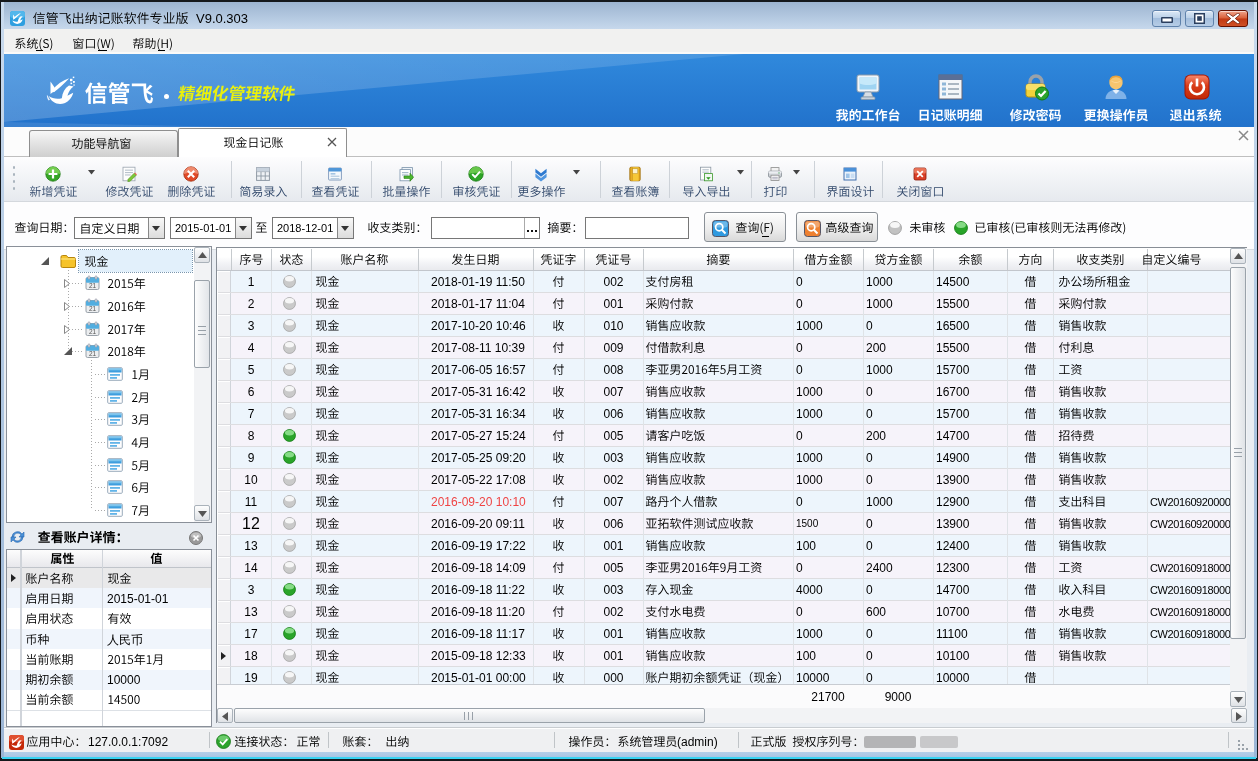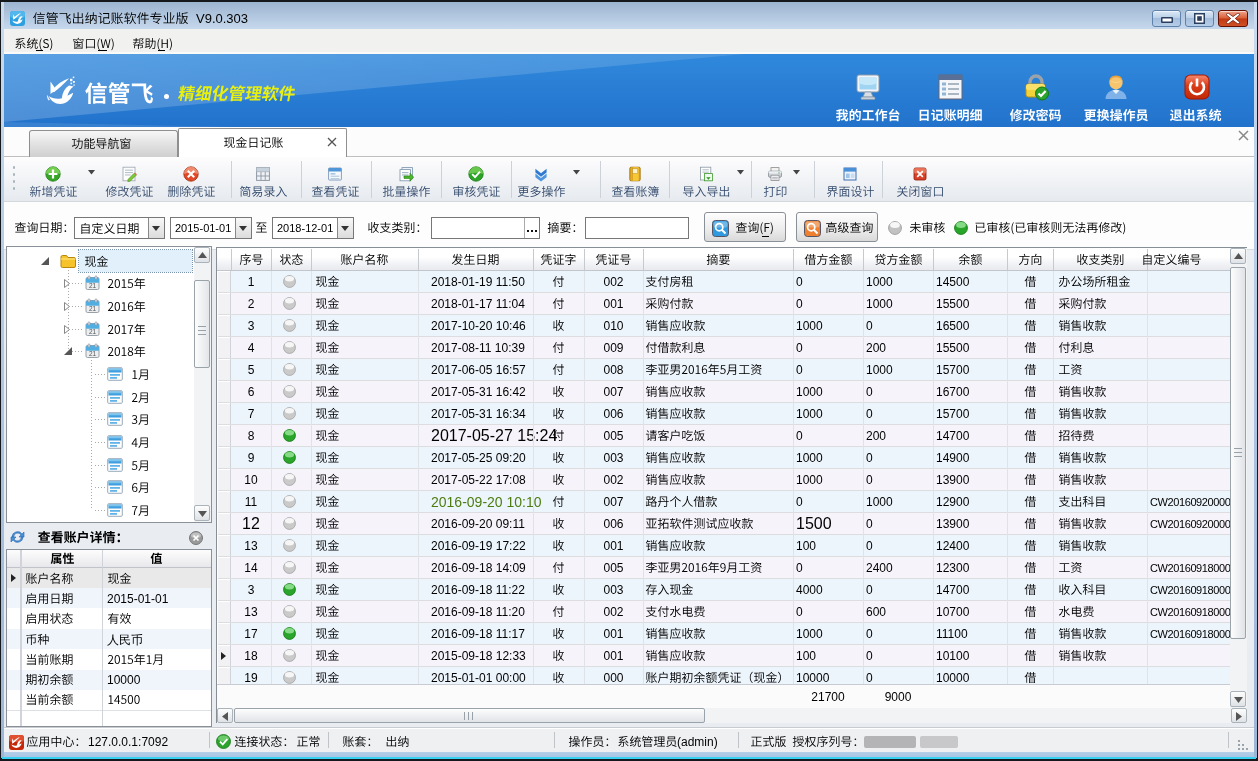--- a/index.html
+++ b/index.html
@@ -1580,21 +1580,21 @@
 <svg style="position:absolute;left:283px;top:429px" width="13" height="13" viewBox="0 0 20 20">
     <circle cx="10" cy="10" r="9.2" fill="#2aa42a" stroke="#117a11" stroke-width="1.2"></circle>
     <ellipse cx="10" cy="5.8" rx="7" ry="4.2" fill="#90e290" opacity=".9"></ellipse>
   </svg>
 <svg style="position:absolute;left:312.6px;top:427.1px" width="28.8" height="16.8" viewBox="-200 -1080 2400 1400">
     <g fill="#000" transform="scale(1,-1)">
       <use href="#g57" x="0"></use>
       <use href="#g58" x="1000"></use>
     </g>
   </svg>
-<div class="t" style="left:431.0px;top:429.3px;font-size:16px;line-height:14.2px;color:#000">2017-05-27 15:24</div>
+<div class="t" style="left:431.0px;top:429.3px;font-size:12px;line-height:14.2px;color:#000">2017-05-27 15:24</div>
 <svg style="position:absolute;left:550.1px;top:427.1px" width="16.8" height="16.8" viewBox="-200 -1080 1400 1400">
     <g fill="#000" transform="scale(1,-1)">
       <use href="#g159" x="0"></use>
     </g>
   </svg>
 <div class="t" style="left:613.5px;top:429.3px;font-size:12px;line-height:14.2px;color:#000;transform:translateX(-50%)">005</div>
 <svg style="position:absolute;left:642.6px;top:427.1px" width="64.8" height="16.8" viewBox="-200 -1080 5400 1400">
     <g fill="#000" transform="scale(1,-1)">
       <use href="#g179" x="0"></use>
       <use href="#g180" x="1000"></use>
@@ -1717,21 +1717,21 @@
 <svg style="position:absolute;left:283px;top:495px" width="13" height="13" viewBox="0 0 20 20">
     <circle cx="10" cy="10" r="9.2" fill="#cacaca" stroke="#a2a2a2" stroke-width="1.2"></circle>
     <ellipse cx="10" cy="5.8" rx="7" ry="4.2" fill="#fbfbfb" opacity=".9"></ellipse>
   </svg>
 <svg style="position:absolute;left:312.6px;top:493.1px" width="28.8" height="16.8" viewBox="-200 -1080 2400 1400">
     <g fill="#000" transform="scale(1,-1)">
       <use href="#g57" x="0"></use>
       <use href="#g58" x="1000"></use>
     </g>
   </svg>
-<div class="t" style="left:431.0px;top:495.3px;font-size:14px;line-height:14.2px;color:#4d7c0f">2016-09-20 10:10</div>
+<div class="t" style="left:431.0px;top:495.3px;font-size:12px;line-height:14.2px;color:#ef4444">2016-09-20 10:10</div>
 <svg style="position:absolute;left:550.1px;top:493.1px" width="16.8" height="16.8" viewBox="-200 -1080 1400 1400">
     <g fill="#000" transform="scale(1,-1)">
       <use href="#g159" x="0"></use>
     </g>
   </svg>
 <div class="t" style="left:613.5px;top:495.3px;font-size:12px;line-height:14.2px;color:#000;transform:translateX(-50%)">007</div>
 <svg style="position:absolute;left:642.6px;top:493.1px" width="76.8" height="16.8" viewBox="-200 -1080 6400 1400">
     <g fill="#000" transform="scale(1,-1)">
       <use href="#g186" x="0"></use>
       <use href="#g187" x="1000"></use>
@@ -1785,21 +1785,21 @@
       <use href="#g192" x="1000"></use>
       <use href="#g7" x="2000"></use>
       <use href="#g8" x="3000"></use>
       <use href="#g193" x="4000"></use>
       <use href="#g194" x="5000"></use>
       <use href="#g171" x="6000"></use>
       <use href="#g98" x="7000"></use>
       <use href="#g168" x="8000"></use>
     </g>
   </svg>
-<div class="t" style="left:796.0px;top:517.3px;font-size:16px;line-height:14.2px;color:#000">1500</div>
+<div class="t" style="left:796.0px;top:517.3px;font-size:10px;line-height:14.2px;color:#000">1500</div>
 <div class="t" style="left:866.0px;top:517.3px;font-size:12px;line-height:14.2px;color:#000">0</div>
 <div class="t" style="left:936.0px;top:517.3px;font-size:12px;line-height:14.2px;color:#000">13900</div>
 <svg style="position:absolute;left:1021.6px;top:515.1px" width="16.8" height="16.8" viewBox="-200 -1080 1400 1400">
     <g fill="#000" transform="scale(1,-1)">
       <use href="#g154" x="0"></use>
     </g>
   </svg>
 <svg style="position:absolute;left:1055.6px;top:515.1px" width="52.8" height="16.8" viewBox="-200 -1080 4400 1400">
     <g fill="#000" transform="scale(1,-1)">
       <use href="#g169" x="0"></use>

